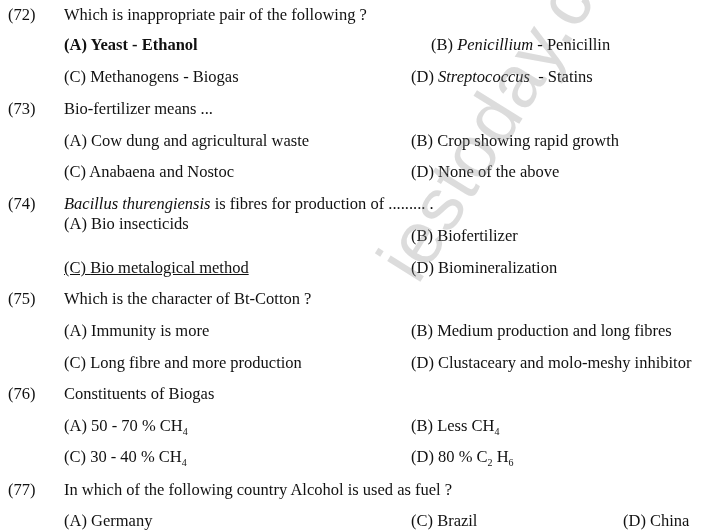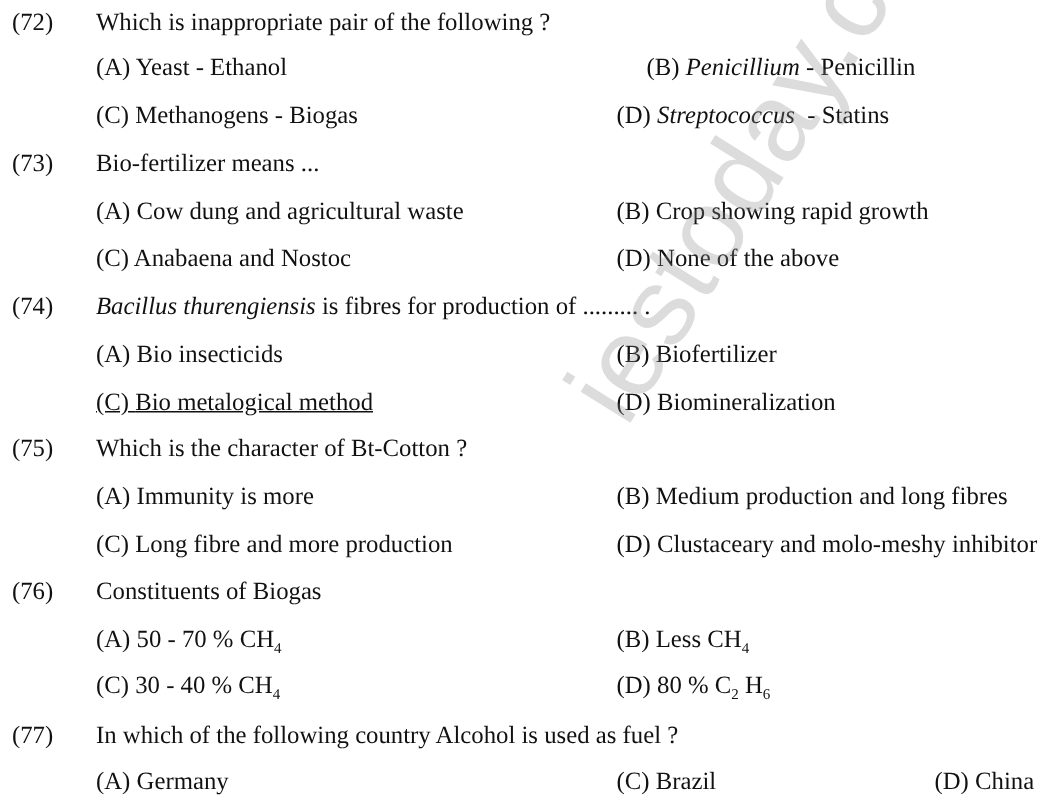--- a/index.html
+++ b/index.html
@@ -22,39 +22,39 @@
     white-space: nowrap; pointer-events: none;
     letter-spacing: 1px;
   }
 </style>
 </head>
 <body>
 
 <div class="q" style="top:5px;">
   <span class="qnum">(72)</span>
   <span class="qtext">Which is inappropriate pair of the following ?</span>
-  <span class="opt" style="left:64px;top:30px;"><span>(A) </span><span>Yeast - Ethanol</span></span>
+  <span class="opt" style="left:64px;top:30px;font-weight:bold;"><span>(A) </span><span>Yeast - Ethanol</span></span>
   <span class="opt" style="left:411px;top:30px;margin-left:20px;"><span>(B) </span><i>Penicillium</i><span> - Penicillin</span></span>
   <span class="opt" style="left:64px;top:62px;"><span>(C) </span><span>Methanogens - Biogas</span></span>
   <span class="opt" style="left:411px;top:62px;"><span>(D) </span><i>Streptococcus</i><span style="white-space:pre">  - Statins</span></span>
 </div>
 
 <div class="q" style="top:99px;">
   <span class="qnum">(73)</span>
   <span class="qtext">Bio-fertilizer means ...</span>
   <span class="opt" style="left:64px;top:32px;"><span>(A) </span><span>Cow dung and agricultural waste</span></span>
   <span class="opt" style="left:411px;top:32px;"><span>(B) </span><span>Crop showing rapid growth</span></span>
   <span class="opt" style="left:64px;top:63px;"><span>(C) </span><span>Anabaena and Nostoc</span></span>
   <span class="opt" style="left:411px;top:63px;"><span>(D) </span><span>None of the above</span></span>
 </div>
 
 <div class="q" style="top:194px;">
   <span class="qnum">(74)</span>
   <span class="qtext"><i>Bacillus thurengiensis</i><span> is fibres for production of ......... .</span></span>
-  <span class="opt" style="left:64px;top:32px;text-align:right;"><span>(A) </span><span>Bio insecticids</span></span>
+  <span class="opt" style="left:64px;top:20px;text-align:right;"><span>(A) </span><span>Bio insecticids</span></span>
   <span class="opt" style="left:411px;top:32px;"><span>(B) </span><span>Biofertilizer</span></span>
   <span class="opt" style="left:64px;top:64px;text-decoration:underline;"><span>(C) </span><span>Bio metalogical method</span></span>
   <span class="opt" style="left:411px;top:64px;"><span>(D) </span><span>Biomineralization</span></span>
 </div>
 
 <div class="q" style="top:289px;">
   <span class="qnum">(75)</span>
   <span class="qtext">Which is the character of Bt-Cotton ?</span>
   <span class="opt" style="left:64px;top:32px;"><span>(A) </span><span>Immunity is more</span></span>
   <span class="opt" style="left:411px;top:32px;"><span>(B) </span><span>Medium production and long fibres</span></span>

